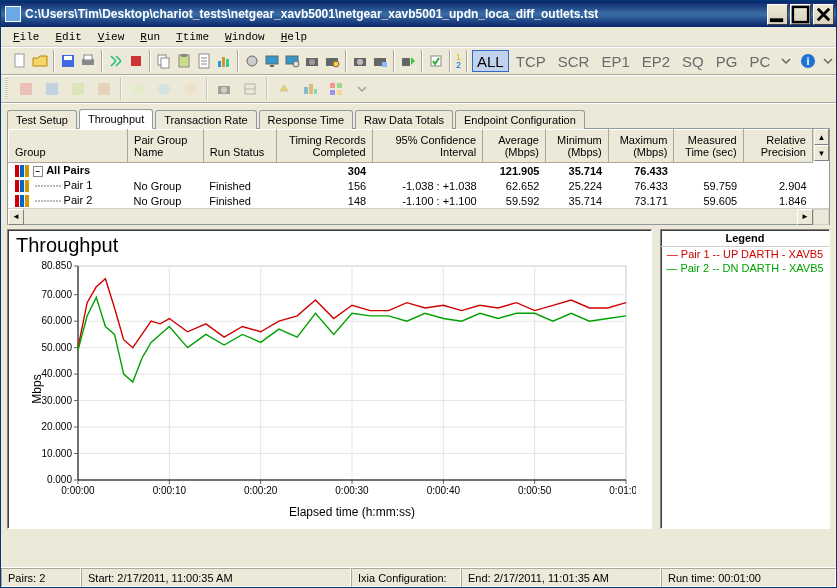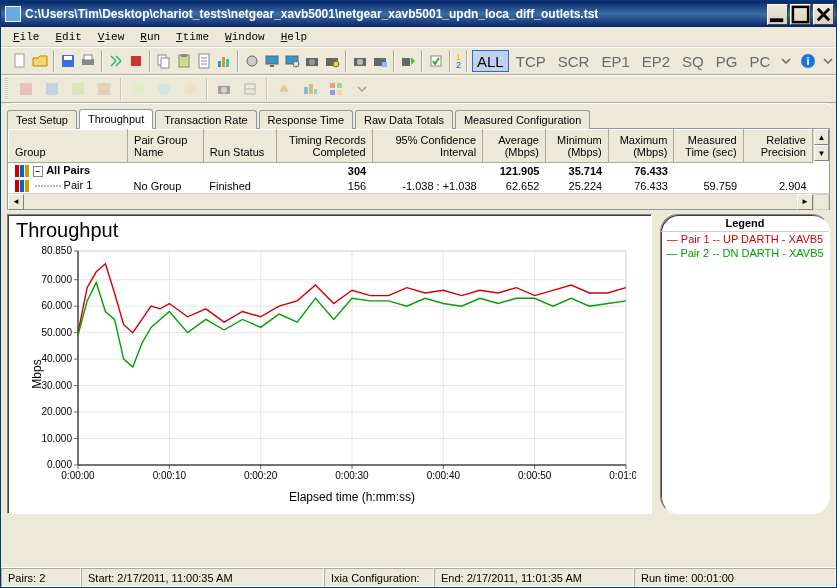--- a/index.html
+++ b/index.html
@@ -95,21 +95,20 @@
     cursor:default;
   }
   .tbtn-text.active { border:1px solid #316ac5; background:#c1d2ee; color:#000; }
   
   .tabs-row {
     display:flex;
     align-items:flex-end;
     padding:4px 6px 0 6px;
     background:#ece9d8;
     border-top:1px solid #fff;
-    border-radius:12px;
   }
   .tab {
     background:#ece9d8;
     border:1px solid #919b9c;
     border-bottom:none;
     border-radius:3px 3px 0 0;
     padding:3px 8px;
     margin-right:2px;
     position:relative;
     top:1px;
@@ -209,21 +208,20 @@
   .chart-panel {
     flex:1;
     height:300px;
     position:relative;
     overflow:hidden;
   }
   .legend-panel {
     width:170px;
     margin-left:8px;
     height:300px;
-    border-radius:18px;
   }
   .legend-head {
     text-align:center;
     font-weight:bold;
     padding:2px 0;
     border-bottom:1px solid #d4d0c8;
   }
   .legend-item {
     padding:1px 4px;
     white-space:nowrap;
@@ -534,21 +532,21 @@
       </div>
   </div>
 </div>
 
 <div class="tabs-row">
   <div class="tab">Test Setup</div>
   <div class="tab active">Throughput</div>
   <div class="tab">Transaction Rate</div>
   <div class="tab">Response Time</div>
   <div class="tab">Raw Data Totals</div>
-  <div class="tab">Measured Configuration</div>
+  <div class="tab">Endpoint Configuration</div>
 </div>
 
 <div class="tab-panel">
   <div class="grid-wrap">
     <div style="flex:1;overflow:hidden;">
       <table class="grid">
         <thead>
           <tr>
             <th style="width:110px">Group</th>
             <th style="width:70px">Pair Group Name</th>
@@ -579,20 +577,32 @@
             <td><span class="books-icon"></span><span class="dots"></span> <span>Pair 1</span></td>
             <td>No Group</td>
             <td>Finished</td>
             <td class="num">156</td>
             <td class="num">-1.038 : +1.038</td>
             <td class="num">62.652</td>
             <td class="num">25.224</td>
             <td class="num">76.433</td>
             <td class="num">59.759</td>
             <td class="num">2.904</td>
+          </tr>
+          <tr>
+            <td><span class="books-icon"></span><span class="dots"></span> <span>Pair 2</span></td>
+            <td>No Group</td>
+            <td>Finished</td>
+            <td class="num">148</td>
+            <td class="num">-1.100 : +1.100</td>
+            <td class="num">59.592</td>
+            <td class="num">35.714</td>
+            <td class="num">73.171</td>
+            <td class="num">59.605</td>
+            <td class="num">1.846</td>
           </tr>
         </tbody>
       </table>
     </div>
     <div class="vscroll">
       <div class="arrow">▲</div>
       <div class="track"></div>
       <div class="arrow">▼</div>
     </div>
   </div>
@@ -669,17 +679,17 @@
   </div>
   <div class="inset-panel legend-panel">
     <div class="legend-head">Legend</div>
     <div class="legend-item red">— <span>Pair 1 -- UP DARTH - XAVB5</span></div>
     <div class="legend-item green">— <span>Pair 2 -- DN DARTH - XAVB5</span></div>
   </div>
 </div>
 
 <div class="statusbar">
   <div class="status-cell" style="width:80px"><span>Pairs:</span>&nbsp;<span>2</span></div>
-  <div class="status-cell" style="width:243px"><span>Start:</span>&nbsp;<span>2/17/2011, 11:00:35 AM</span></div>
+  <div class="status-cell" style="width:270px"><span>Start:</span>&nbsp;<span>2/17/2011, 11:00:35 AM</span></div>
   <div class="status-cell" style="width:110px">Ixia Configuration:</div>
   <div class="status-cell" style="width:200px"><span>End:</span>&nbsp;<span>2/17/2011, 11:01:35 AM</span></div>
   <div class="status-cell" style="flex:1"><span>Run time:</span>&nbsp;<span>00:01:00</span></div>
 </div>
 
 </body></html>

